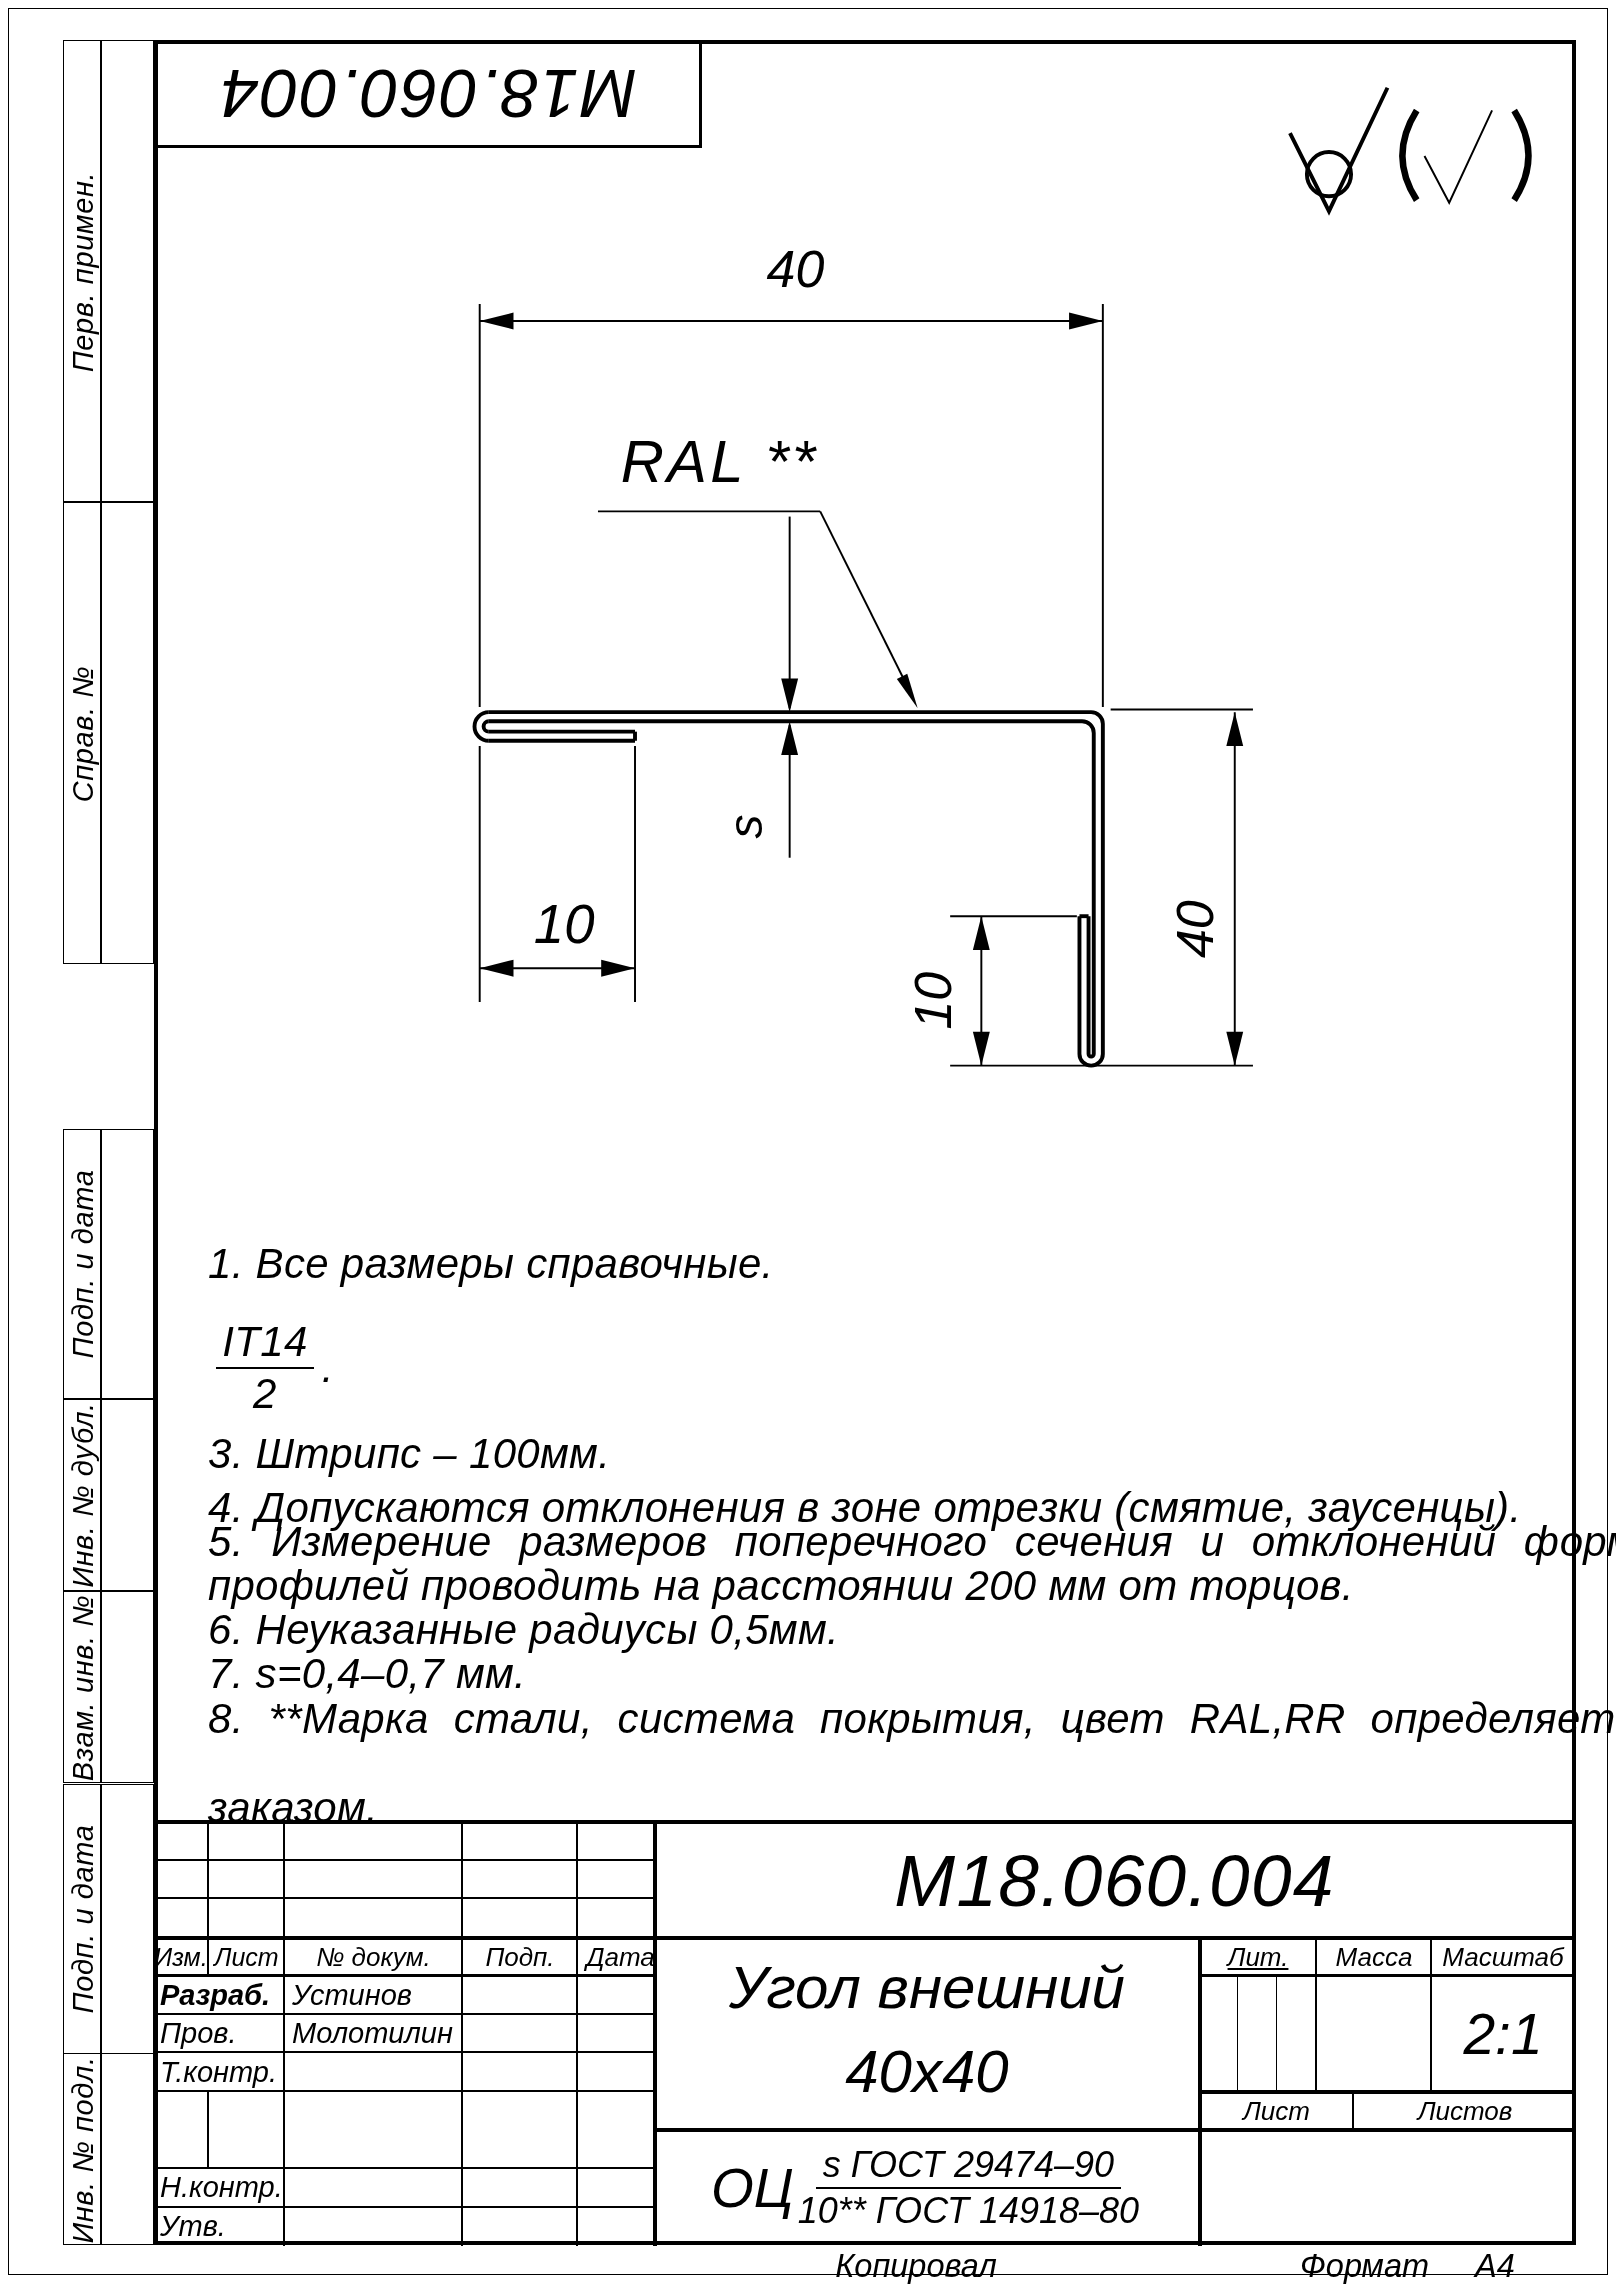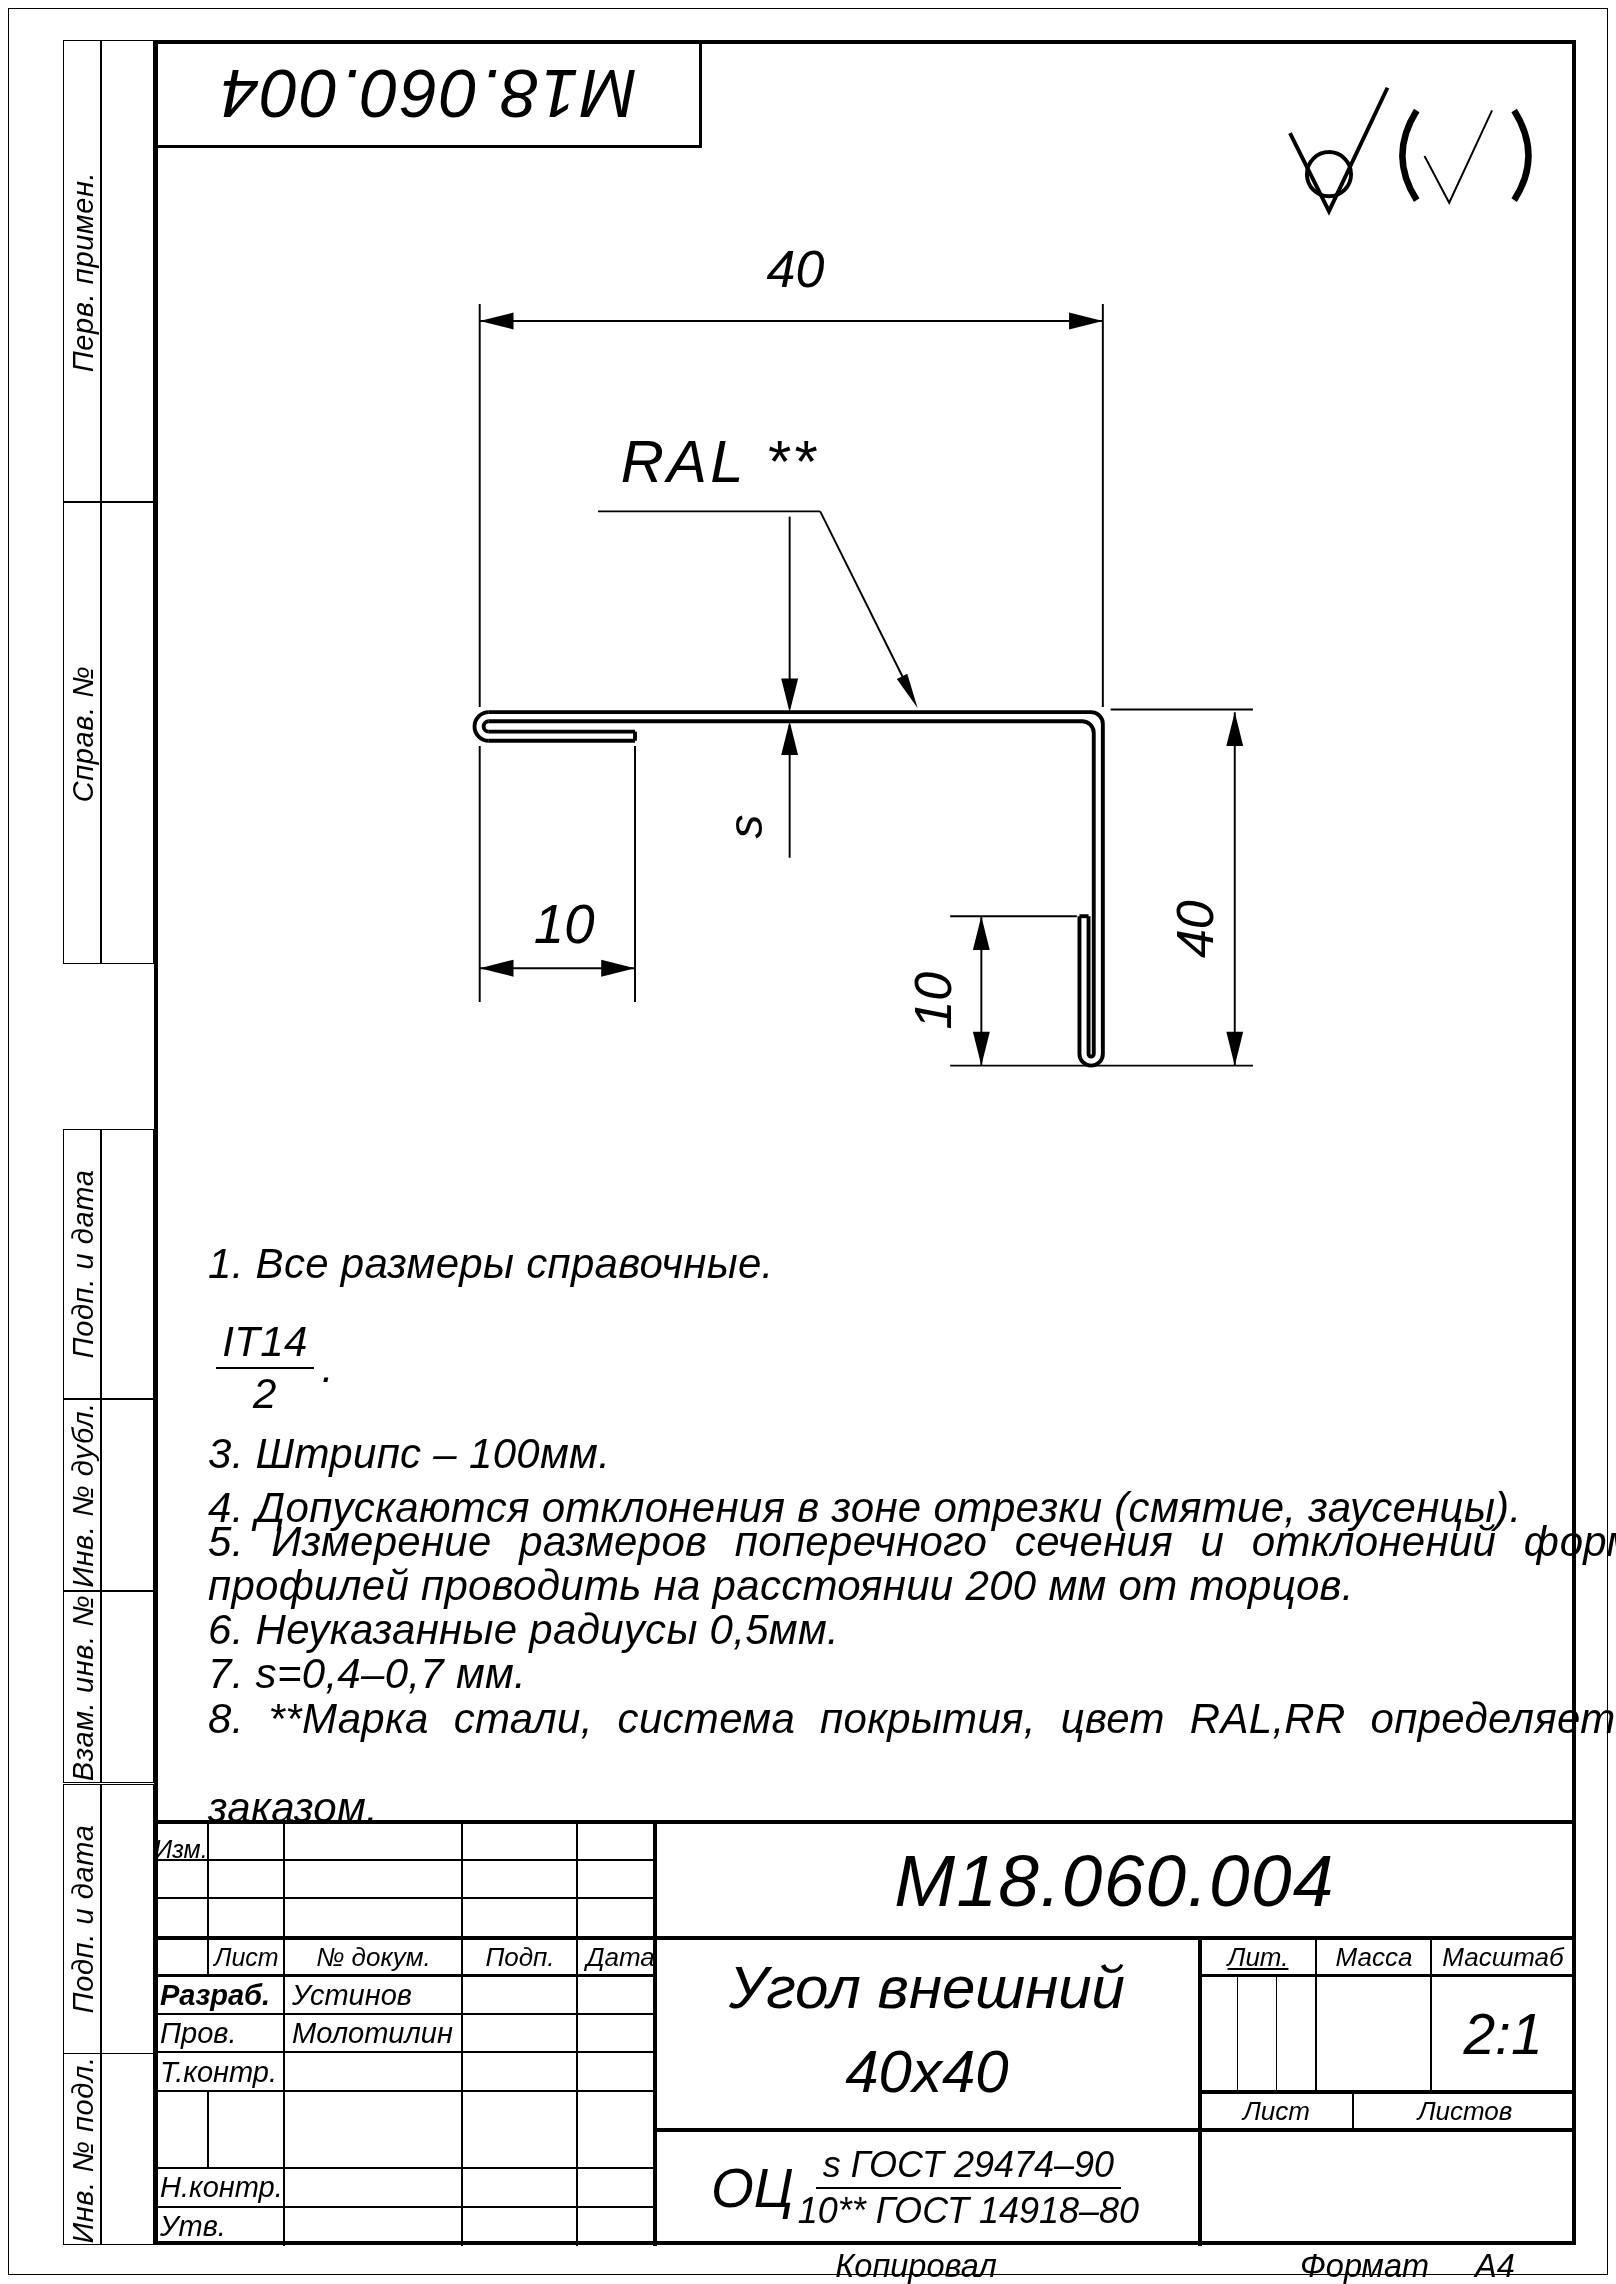--- a/index.html
+++ b/index.html
@@ -164,21 +164,21 @@
   <div class="ln" style="left:653px;top:1822px;width:3.9px;height:424px;"></div>
   <div class="ln" style="left:1198px;top:1938px;width:3.9px;height:308px;"></div>
   <div class="ln" style="left:1315px;top:1938px;width:1.9px;height:154px;"></div>
   <div class="ln" style="left:1430px;top:1938px;width:1.9px;height:154px;"></div>
   <div class="ln" style="left:1237px;top:1976px;width:1.3px;height:116px;"></div>
   <div class="ln" style="left:1276px;top:1976px;width:1.3px;height:116px;"></div>
   <div class="ln" style="left:1352px;top:2092px;width:1.9px;height:38px;"></div>
 
   <div class="tb-text ctr" style="left:654px;top:1822px;width:921px;height:116px;font-size:73px;letter-spacing:1.3px;">М18.060.004</div>
 
-  <div class="tb-text ctr" style="left:154px;top:1830px;width:54px;height:38px;font-size:25px;">Изм.</div>
+  <div class="tb-text ctr" style="left:154px;top:1938px;width:54px;height:38px;font-size:25px;">Изм.</div>
   <div class="tb-text ctr" style="left:208px;top:1938px;width:77px;height:38px;font-size:25px;">Лист</div>
   <div class="tb-text ctr" style="left:285px;top:1938px;width:177px;height:38px;font-size:26px;">№ докум.</div>
   <div class="tb-text ctr" style="left:462px;top:1938px;width:116px;height:38px;font-size:26px;">Подп.</div>
   <div class="tb-text ctr" style="left:578px;top:1938px;width:77px;height:38px;font-size:26px;padding-left:8px;">Дата</div>
 
   <div class="tb-text" style="left:160px;top:1976px;width:123px;height:38px;font-size:29px;line-height:38px;font-weight:bold;">Разраб.</div>
   <div class="tb-text" style="left:292px;top:1976px;width:169px;height:38px;font-size:29px;line-height:38px;">Устинов</div>
   <div class="tb-text" style="left:160px;top:2014px;width:123px;height:38px;font-size:29px;line-height:38px;">Пров.</div>
   <div class="tb-text" style="left:292px;top:2014px;width:169px;height:38px;font-size:29px;line-height:38px;">Молотилин</div>
   <div class="tb-text" style="left:160px;top:2053px;width:123px;height:38px;font-size:29px;line-height:38px;">Т.контр.</div>

